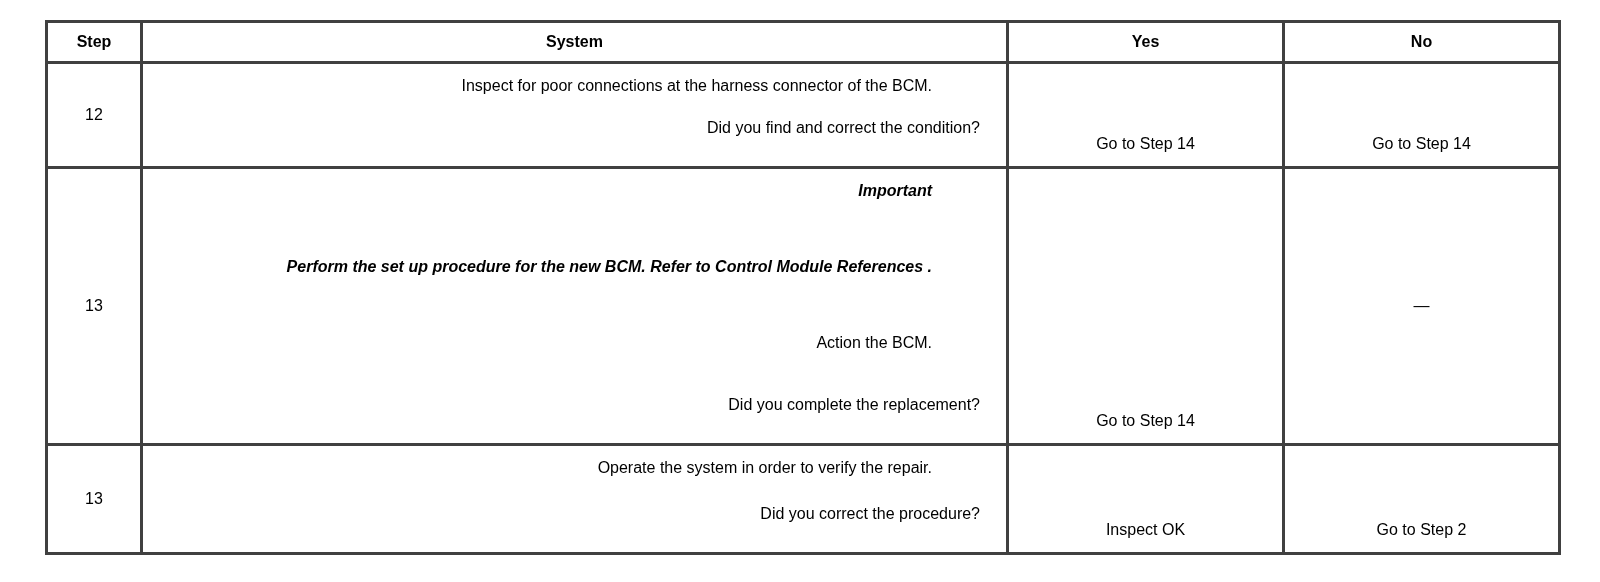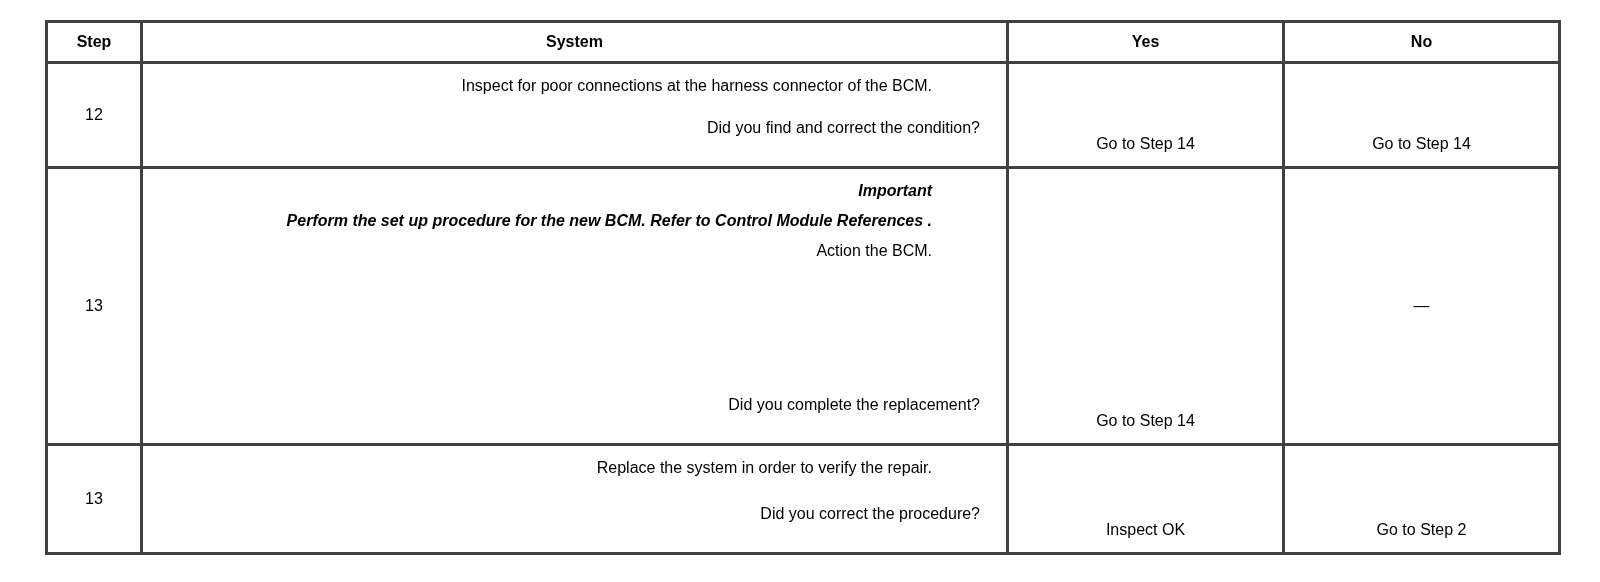--- a/index.html
+++ b/index.html
@@ -54,20 +54,21 @@
     position: relative;
     vertical-align: top;
     padding: 7px 10px 7px 9px;
   }
   td.action-cell p {
     margin: 0;
     max-width: 780px;
     text-align: right;
   }
   td.action-cell p + p {
+    margin-top: 46px;
   }
   td.action-cell p.question {
     position: absolute;
     left: 9px;
     right: 10px;
     bottom: 7px;
     margin: 16px;
     max-width: none;
   }
   td.answer-cell {
@@ -117,21 +118,21 @@
           <p class="bold">Perform the set up procedure for the new BCM. Refer to Control Module References .</p>
           <p>Action the BCM.</p>
           <p class="question">Did you complete the replacement?</p>
         </td>
         <td class="answer-cell">Go to Step 14</td>
         <td class="answer-cell middle">—</td>
       </tr>
       <tr class="row-14">
         <td class="step-cell">13</td>
         <td class="action-cell">
-          <p>Replace the system in order to verify the repair.</p>
+          <p>Operate the system in order to verify the repair.</p>
           <p class="question">Did you correct the procedure?</p>
         </td>
         <td class="answer-cell">Inspect OK</td>
         <td class="answer-cell">Go to Step 2</td>
       </tr>
     </tbody>
   </table>
 </div>
 
 </body></html>

